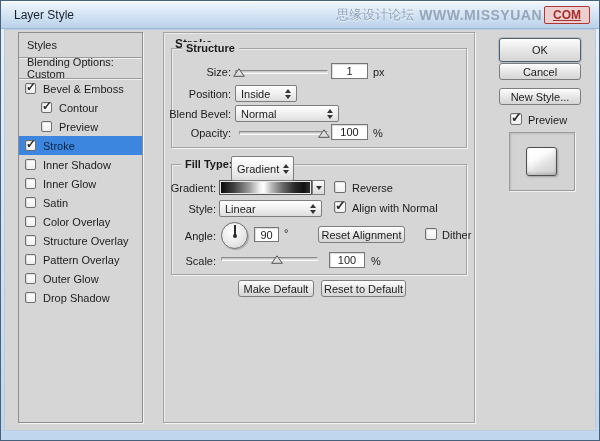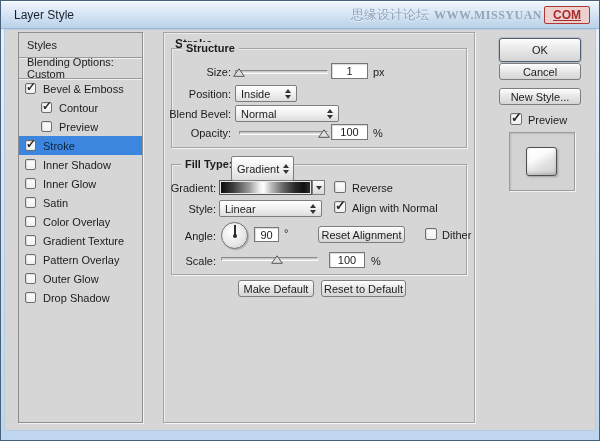--- a/index.html
+++ b/index.html
@@ -15,21 +15,21 @@
   .titlebar {
     position:absolute; left:0; top:0; right:0; height:28px;
     background:linear-gradient(#f2f7fd 0%, #d8e6f5 45%, #bad2ea 100%);
     border-bottom:1px solid #9db8d4;
     box-shadow:inset 0 1px 0 rgba(255,255,255,.9);
     display:flex; align-items:center;
   }
   .title-text { margin-left:13px; font-size:12px; color:#17212d; }
   .watermark { position:absolute; right:9px; top:0; height:28px; display:flex; align-items:center; gap:5px; }
   .wm-cn { font-size:13px; color:#8fa3ba; text-shadow:0 1px 0 rgba(255,255,255,.7); }
-  .wm-url { font-size:12px; letter-spacing:.5px; color:#95a6ba; text-transform:uppercase; font-weight:bold;font-family:Liberation Serif, serif; }
+  .wm-url { font-size:14px; letter-spacing:.5px; color:#95a6ba; text-transform:uppercase; font-weight:bold; }
   .wm-badge {
     font-size:12px; font-weight:bold; color:#a82c2c;
     background:#ecd0d0; border:1px solid #b03535; border-radius:2px;
     padding:1px 8px; margin-left:-3px;text-decoration:underline;
   }
   
   .client {
     position:absolute; left:3px; top:28px; right:3px; bottom:9px;
     background:#d6d6d6; border:1px solid #b8cbdf;
   }
@@ -192,21 +192,21 @@
       <span class="style-label">Satin</span>
     </div>
 
     <div class="style-row">
       <span class="checkbox"></span>
       <span class="style-label">Color Overlay</span>
     </div>
 
     <div class="style-row">
       <span class="checkbox"></span>
-      <span class="style-label">Gradient Texture</span>
+      <span class="style-label">Structure Overlay</span>
     </div>
 
     <div class="style-row">
       <span class="checkbox"></span>
       <span class="style-label">Pattern Overlay</span>
     </div>
 
     <div class="style-row">
       <span class="checkbox"></span>
       <span class="style-label">Outer Glow</span>

